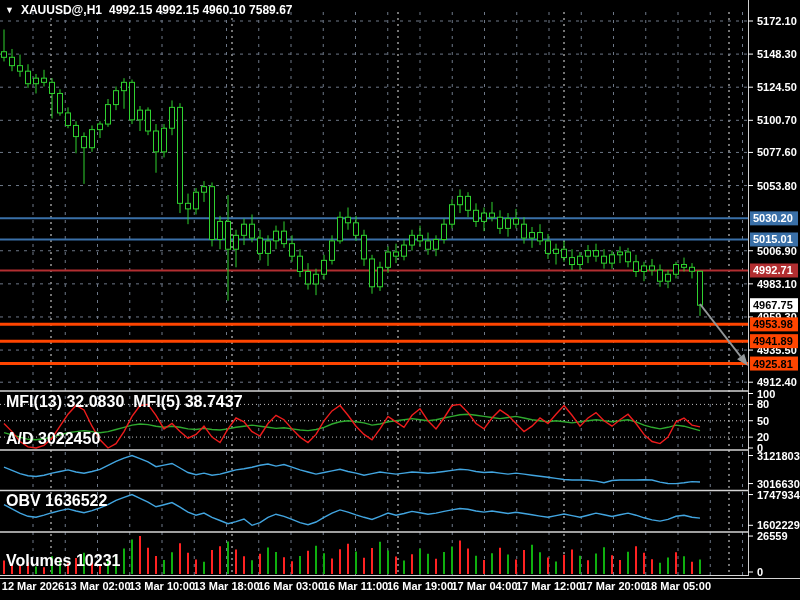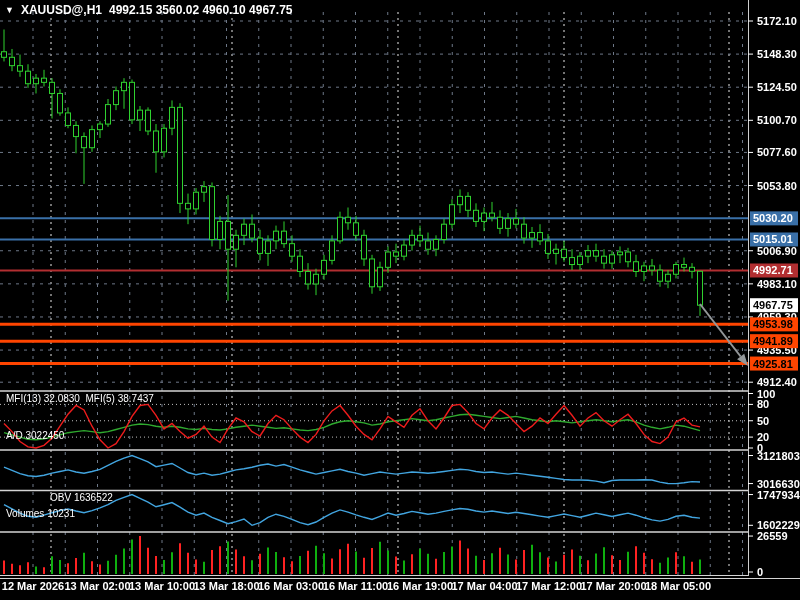--- a/index.html
+++ b/index.html
@@ -2,25 +2,25 @@
 <html><head>
 <meta charset="utf-8">
 <style>
   html,body{margin:0;padding:0;background:#000;}
   .chart-window{position:relative;width:800px;height:600px;background:#000;overflow:hidden;
     font-family:"Liberation Sans",sans-serif;-webkit-font-smoothing:none;}
   #chart-svg{position:absolute;left:0;top:0;}
   .title-bar{position:absolute;left:5px;top:3px;color:#fff;font-size:12px;font-weight:bold;
     display:flex;align-items:center;gap:7px;z-index:5;white-space:nowrap;}
   .tri{font-size:9px;cursor:pointer;line-height:12px;}
-  .pane-label{position:absolute;color:#fff;font-size:10px;z-index:4;white-space:pre;}
+  .pane-label{position:absolute;color:#fff;font-size:16px;z-index:4;white-space:pre;font-weight:bold;}
   .lbl-mfi{left:6px;top:393px;}
   .lbl-ad{left:6px;top:430px;}
-  .lbl-obv{left:6px;top:492px;margin-left:44px;}
-  .lbl-vol{left:6px;top:508px;}
+  .lbl-obv{left:6px;top:492px;}
+  .lbl-vol{left:6px;top:552px;}
 </style>
 </head>
 <body>
 
 <div class="chart-window">
   <svg id="chart-svg" width="800" height="600">
       <line x1="33" y1="12" x2="33" y2="576" stroke="#6e7888" stroke-width="1" stroke-dasharray="3 5"></line>
       <line x1="65.25" y1="12" x2="65.25" y2="576" stroke="#6e7888" stroke-width="1" stroke-dasharray="3 5"></line>
       <line x1="97.5" y1="12" x2="97.5" y2="576" stroke="#6e7888" stroke-width="1" stroke-dasharray="3 5"></line>
       <line x1="129.75" y1="12" x2="129.75" y2="576" stroke="#6e7888" stroke-width="1" stroke-dasharray="3 5"></line>
@@ -412,19 +412,19 @@
       <text x="355.5" y="590" fill="#ffffff" font-size="11" font-weight="bold" text-anchor="middle" font-family="&quot;Liberation Sans&quot;,sans-serif">16 Mar 11:00</text>
       <text x="420" y="590" fill="#ffffff" font-size="11" font-weight="bold" text-anchor="middle" font-family="&quot;Liberation Sans&quot;,sans-serif">16 Mar 19:00</text>
       <text x="484.5" y="590" fill="#ffffff" font-size="11" font-weight="bold" text-anchor="middle" font-family="&quot;Liberation Sans&quot;,sans-serif">17 Mar 04:00</text>
       <text x="549" y="590" fill="#ffffff" font-size="11" font-weight="bold" text-anchor="middle" font-family="&quot;Liberation Sans&quot;,sans-serif">17 Mar 12:00</text>
       <text x="613.5" y="590" fill="#ffffff" font-size="11" font-weight="bold" text-anchor="middle" font-family="&quot;Liberation Sans&quot;,sans-serif">17 Mar 20:00</text>
       <text x="678" y="590" fill="#ffffff" font-size="11" font-weight="bold" text-anchor="middle" font-family="&quot;Liberation Sans&quot;,sans-serif">18 Mar 05:00</text>
     </svg>
   <div class="title-bar">
     <span class="tri">▼</span>
     <span>XAUUSD@,H1</span>
-    <span>4992.15 3560.02 4960.10 4967.75</span>
+    <span>4992.15 4992.15 4960.10 7589.67</span>
   </div>
   <div class="pane-label lbl-mfi">MFI(13) 32.0830  MFI(5) 38.7437</div>
   <div class="pane-label lbl-ad">A/D 3022450</div>
   <div class="pane-label lbl-obv">OBV 1636522</div>
   <div class="pane-label lbl-vol">Volumes 10231</div>
 </div>
 
 </body></html>

